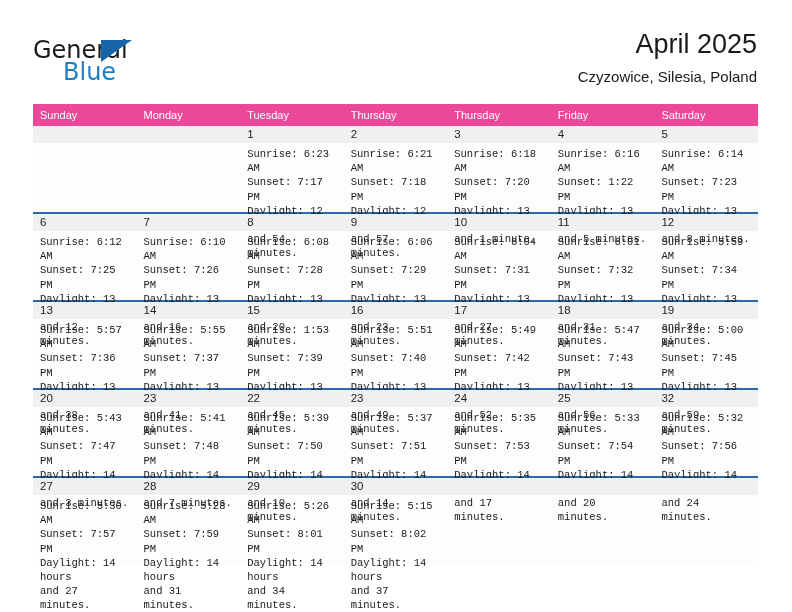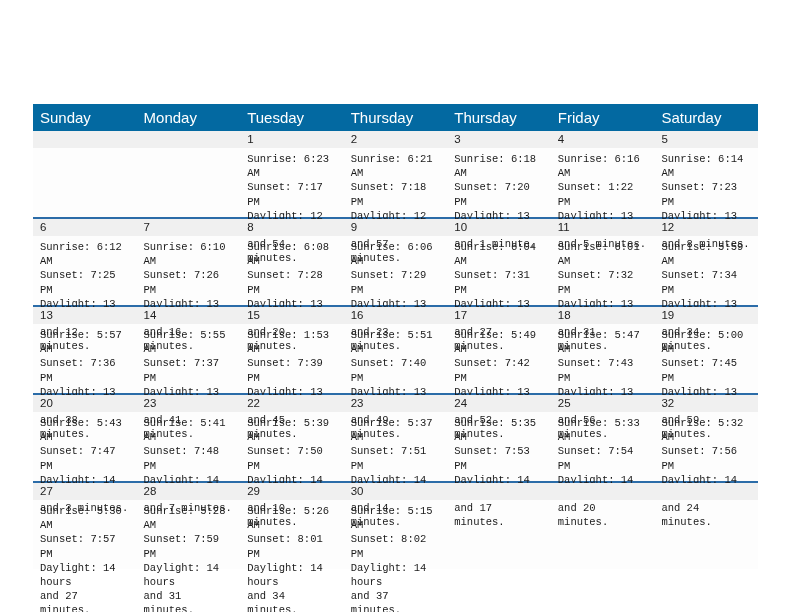--- a/index.html
+++ b/index.html
@@ -92,23 +92,23 @@
     position: absolute;
     left: 33px;
     top: 104px;
     width: 725px;
     border-collapse: collapse;
     table-layout: fixed;
   }
   .calendar col { width: 103.57px; }
 
   .dow-row th {
-    background: #0369a1;
+    background: #ec4899;
     color: #ffffff;
-    font-size: 15px;
+    font-size: 11px;
     font-weight: 400;
     text-align: left;
     padding: 5px 0 5px 7px;
     height: 12px;
     font-family: "Liberation Sans", sans-serif;
     border: none;
   }
 
   .week-row td {
     vertical-align: top;
@@ -142,20 +142,34 @@
     white-space: pre-line;
   }
   td.empty .daynum { background: #f0f0f0; }
   td.empty .cell-body { }
 </style>
 </head>
 <body>
 
 <div class="page">
 
+  <div class="header">
+
+    <div class="brand">
+      <span class="brand-general">General</span>
+      <span class="brand-triangle"></span>
+      <span class="brand-blue">Blue</span>
+    </div>
+
+    <div class="title-block">
+      <div class="month-title">April 2025</div>
+      <div class="location">Czyzowice, Silesia, Poland</div>
+    </div>
+
+  </div>
 
   <table class="calendar">
     <colgroup>
       <col>
         <col>
         <col>
         <col>
         <col>
         <col>
         <col>

